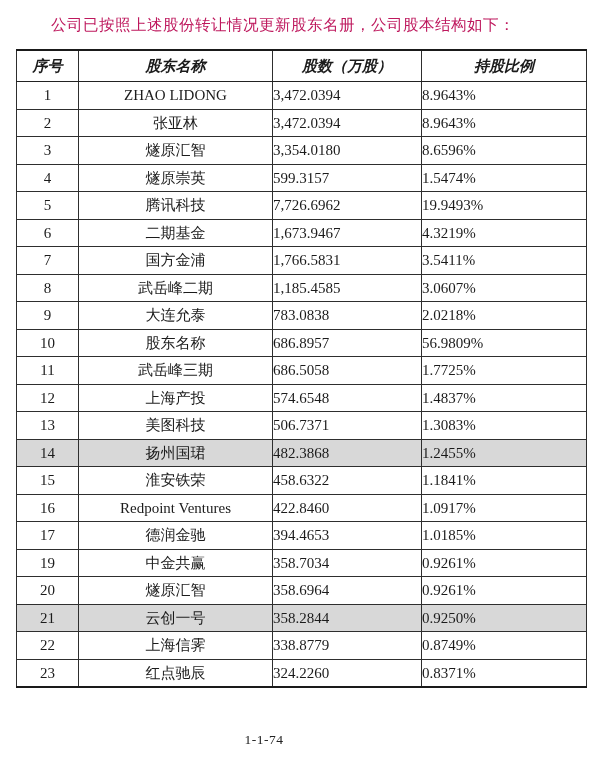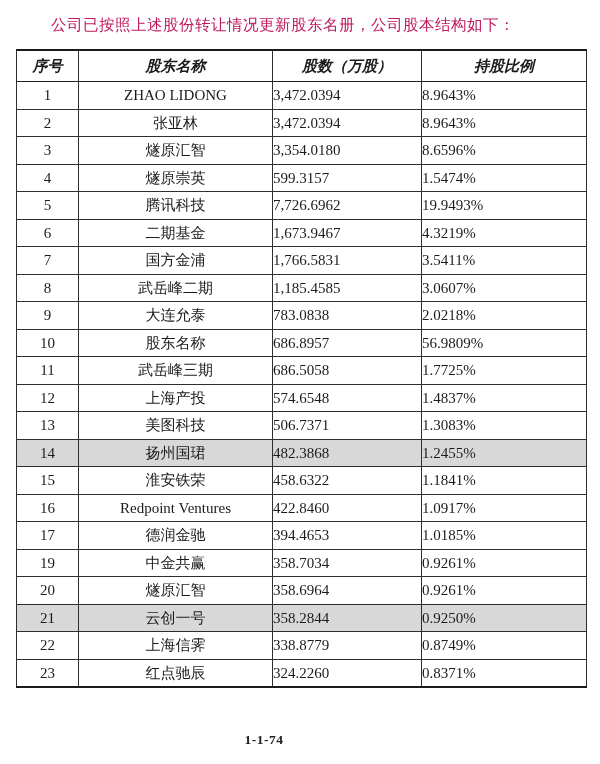--- a/index.html
+++ b/index.html
@@ -56,21 +56,20 @@
   tr.hl td  { background: var(--hl, #d8d8d8); }
   .page-number {
     position: absolute;
     left: 0;
     width: 528px;
     top: 732px;
     text-align: center;
     font-size: 13.5px;
     letter-spacing: 0.5px;
     color: #222;
-    font-weight: bold;
   }
 </style>
 </head>
 <body>
 
 <p class="intro">公司已按照上述股份转让情况更新股东名册，公司股本结构如下：</p>
 
 <table class="shareholders">
   <colgroup>
     <col style="width:62px">

